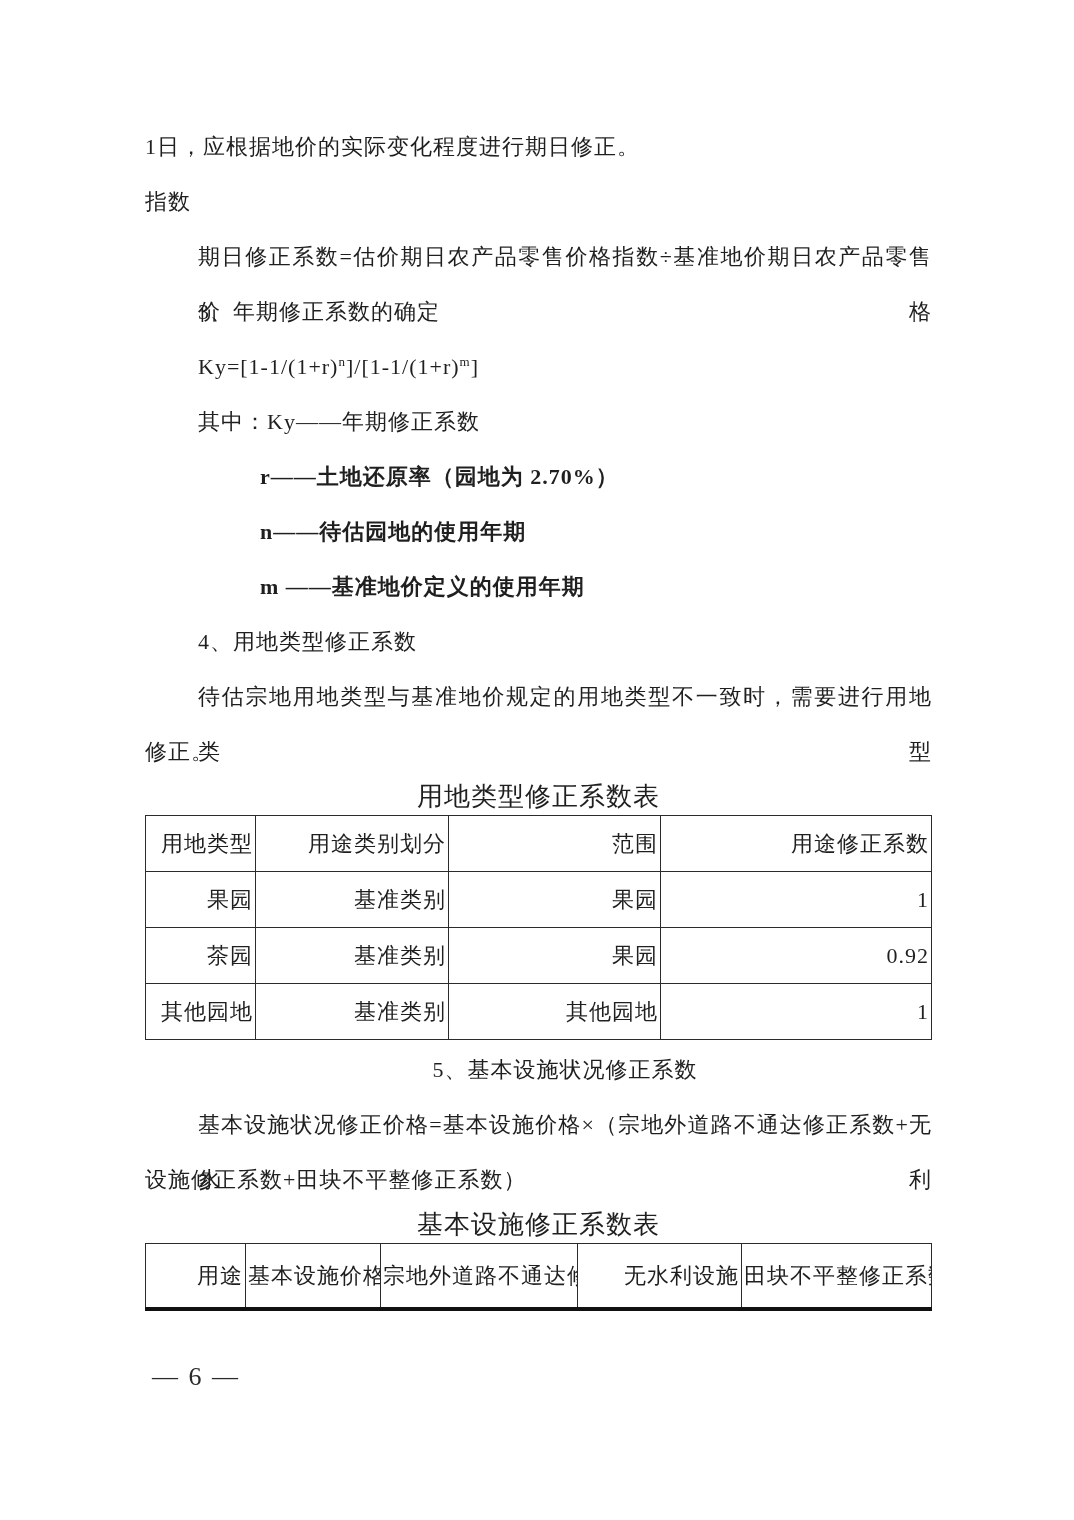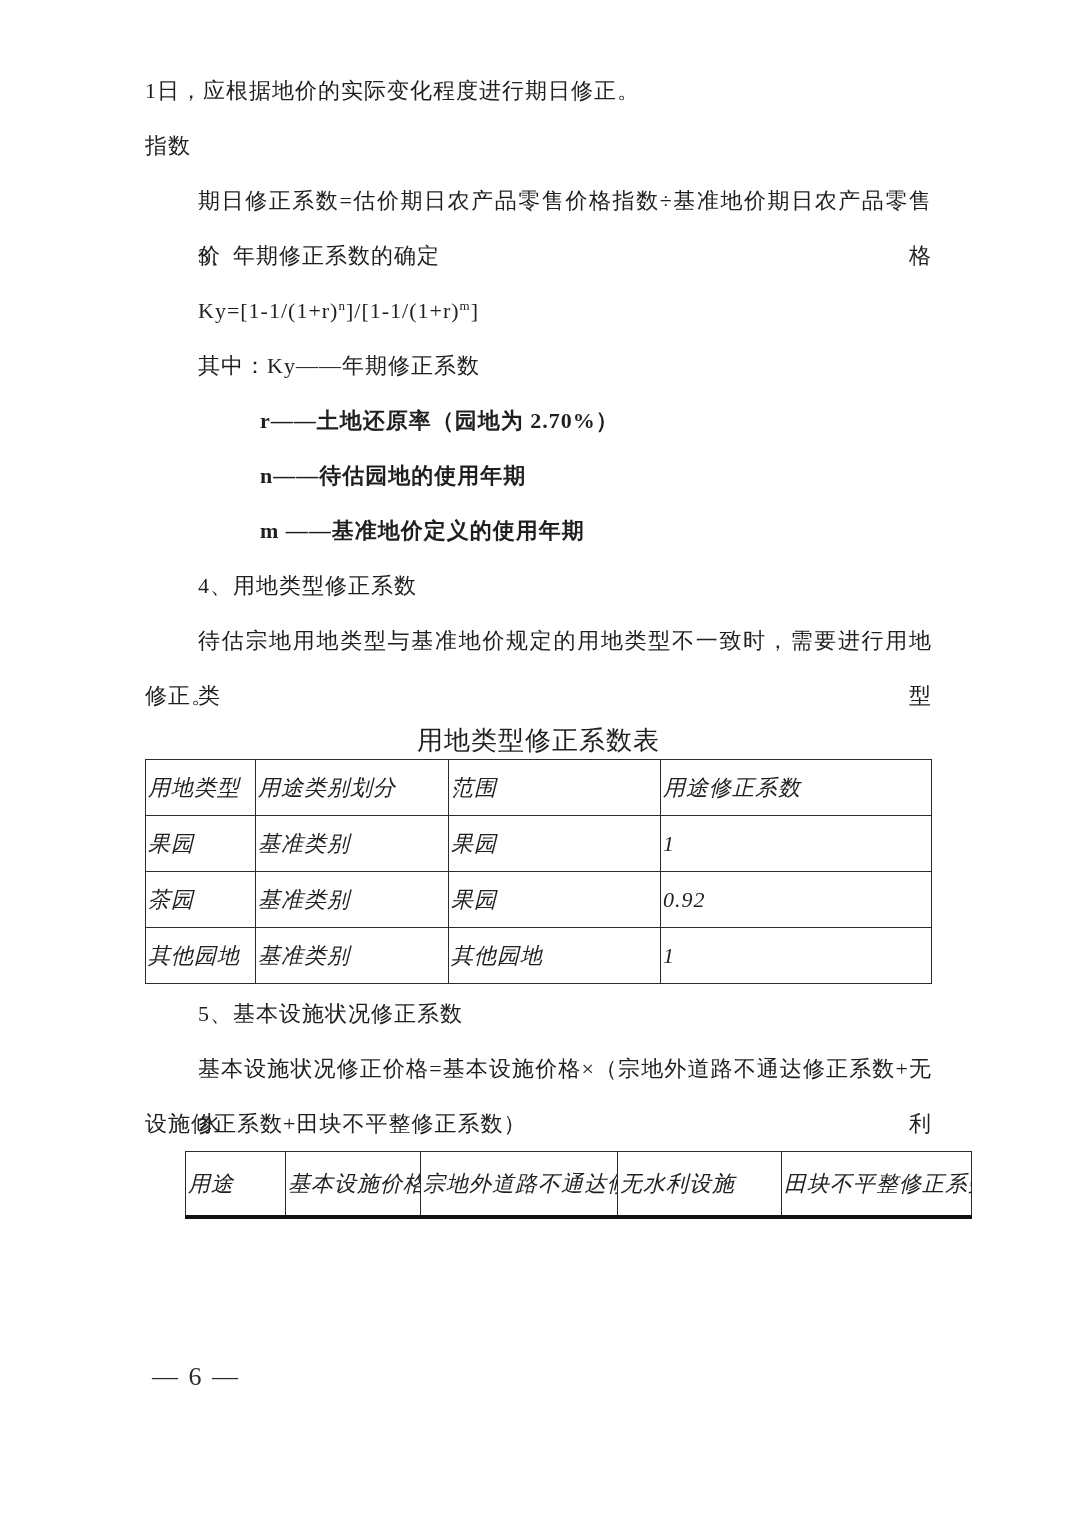--- a/index.html
+++ b/index.html
@@ -13,21 +13,21 @@
     position: relative;
     font-family: "Liberation Serif", "DejaVu Serif", serif;
     color: #1f1f1f;
     overflow: hidden;
   }
   .content {
     position: absolute;
     left: 145px;
     width: 787px;
     top: 0;
-    padding-top: 63px;
+    padding-top: 119px;
   }
   .ln {
     height: 55px;
     line-height: 55px;
     font-size: 22px;
     letter-spacing: 1px;
     white-space: nowrap;
   }
   .indent  { padding-left: 53px; }
   .indent2 { padding-left: 115px; font-weight: bold; }
@@ -37,45 +37,44 @@
     text-align-last: justify;
     text-justify: inter-character;
   }
   .title {
     height: 36px;
     line-height: 36px;
     text-align: center;
     font-size: 26px;
     letter-spacing: 1px;
   }
-  .after-table { margin-top: 2px; }
+  .after-table { margin-top: 2px; text-align: center; }
   sup {
     font-size: 13px;
     vertical-align: super;
     line-height: 0;
   }
   table {
     width: 787px;
     border-collapse: collapse;
     table-layout: fixed;
   }
   td {
     border: 1px solid #2b2b2b;
-    text-align: left;
+    text-align: right;
     vertical-align: middle;
     font-size: 22px;
     letter-spacing: 1px;
     padding: 0 2px;
     overflow: hidden;
     white-space: nowrap;
-    font-style: italic;
   }
   #table1 td { height: 55px; }
   #table2 td { height: 63px; }
-  #table2 { border-bottom: 4px solid #111111; margin-left: 40px; }
+  #table2 { border-bottom: 4px solid #111111; }
   .footer {
     position: absolute;
     left: 152px;
     top: 1362px;
     font-size: 26px;
     letter-spacing: 2px;
     color: #2a2a2a;
   }
 </style>
 </head>
@@ -133,20 +132,21 @@
         <td>其他园地</td>
         <td>1</td>
       </tr>
     </tbody>
   </table>
 
   <div class="ln indent after-table">5、基本设施状况修正系数</div>
   <div class="ln indent just">基本设施状况修正价格=基本设施价格×（宗地外道路不通达修正系数+无水利</div>
   <div class="ln">设施修正系数+田块不平整修正系数）</div>
 
+  <div class="title">基本设施修正系数表</div>
 
   <table id="table2">
     <colgroup>
       <col style="width:100px">
         <col style="width:135px">
         <col style="width:197px">
         <col style="width:164px">
         <col>
     </colgroup>
     <tbody>

